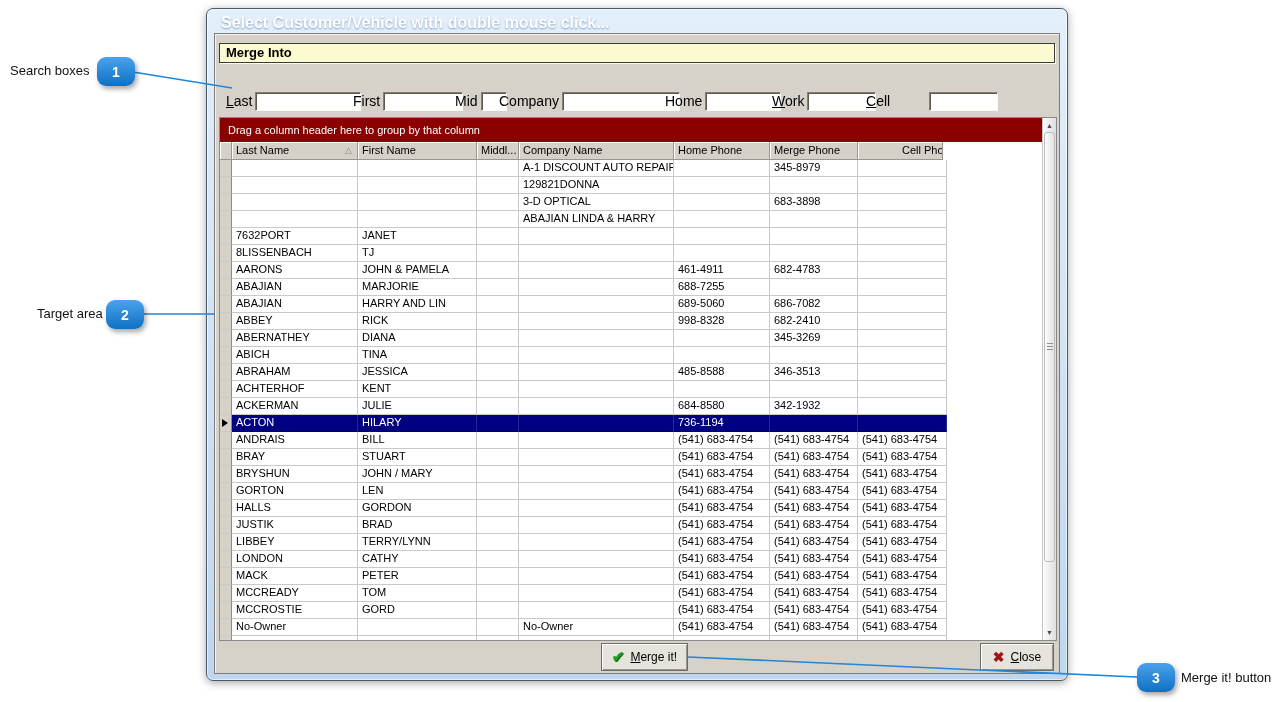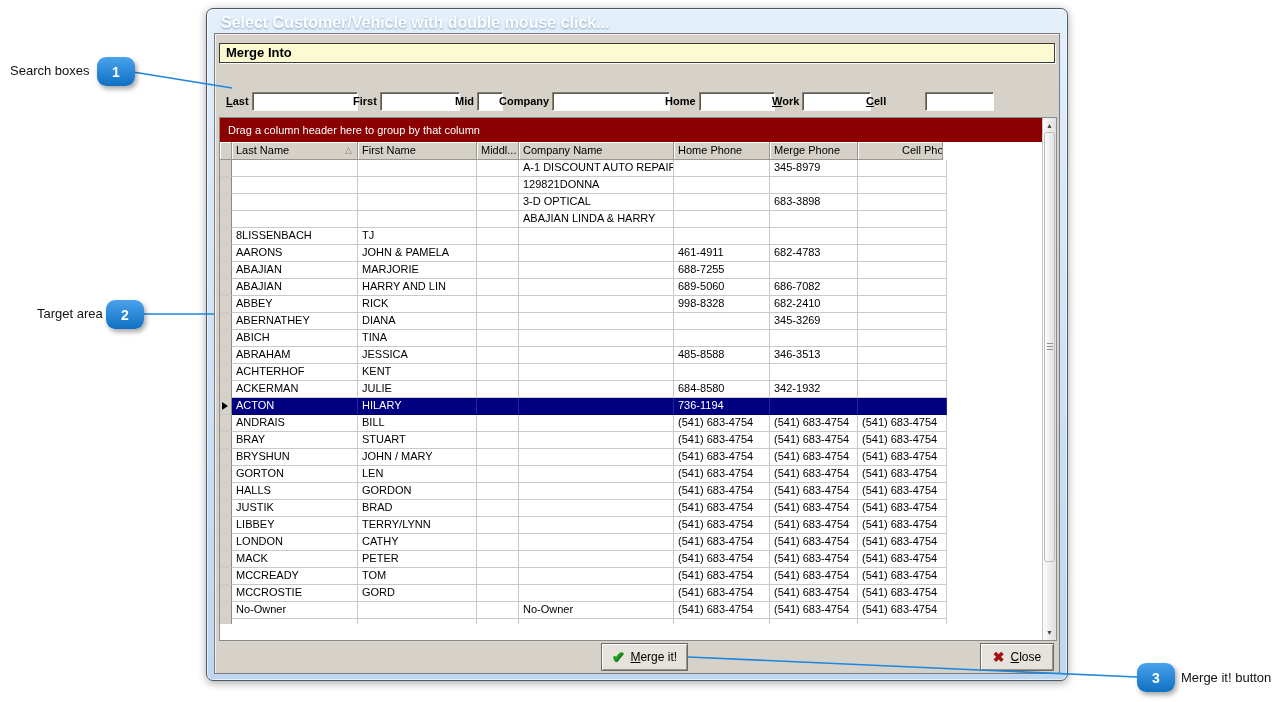--- a/index.html
+++ b/index.html
@@ -41,21 +41,21 @@
 
   
   .merge-band {
     position:absolute; left:4px; top:9px; width:836px; height:20px; box-sizing:border-box;
     background:#fbfad0; border:1px solid #3a3a3a; box-shadow:1px 1px 0 rgba(255,255,255,.9);
     font-weight:bold; font-size:13px; color:#000; line-height:18px; padding-left:6px;
   }
 
   
   .sfield { position:absolute; top:56px; height:22px; display:flex; align-items:center; }
-  .slabel { font-size:11px; color:#000; margin-right:3px; white-space:nowrap;font-weight:bold; }
+  .slabel { font-size:14px; color:#000; margin-right:3px; white-space:nowrap; }
   .sinput {
     height:17px; background:#fff; box-sizing:content-box;
     border:1px solid; border-color:#857f73 #fbfaf8 #fbfaf8 #857f73;
     box-shadow:inset 1px 1px 0 #5c584e; padding:0 2px; font-size:11px;
     font-family:"Liberation Sans", sans-serif;
   }
 
   
   .grid-wrap {
     position:absolute; left:4px; top:83px; width:838px; height:524px; box-sizing:border-box;
@@ -239,20 +239,30 @@
                 <div class="gcell" style="width: 126px;"></div>
                 <div class="gcell" style="width: 119px;"></div>
                 <div class="gcell" style="width: 42px;"></div>
                 <div class="gcell" style="width: 155px;">ABAJIAN LINDA &amp; HARRY</div>
                 <div class="gcell" style="width: 96px;"></div>
                 <div class="gcell" style="width: 88px;"></div>
                 <div class="gcell" style="width: 89px;"></div>
               </div>
               <div class="grow">
                 <div class="gind"></div>
+                <div class="gcell" style="width: 126px;">7632PORT</div>
+                <div class="gcell" style="width: 119px;">JANET</div>
+                <div class="gcell" style="width: 42px;"></div>
+                <div class="gcell" style="width: 155px;"></div>
+                <div class="gcell" style="width: 96px;"></div>
+                <div class="gcell" style="width: 88px;"></div>
+                <div class="gcell" style="width: 89px;"></div>
+              </div>
+              <div class="grow">
+                <div class="gind"></div>
                 <div class="gcell" style="width: 126px;">8LISSENBACH</div>
                 <div class="gcell" style="width: 119px;">TJ</div>
                 <div class="gcell" style="width: 42px;"></div>
                 <div class="gcell" style="width: 155px;"></div>
                 <div class="gcell" style="width: 96px;"></div>
                 <div class="gcell" style="width: 88px;"></div>
                 <div class="gcell" style="width: 89px;"></div>
               </div>
               <div class="grow">
                 <div class="gind"></div>

